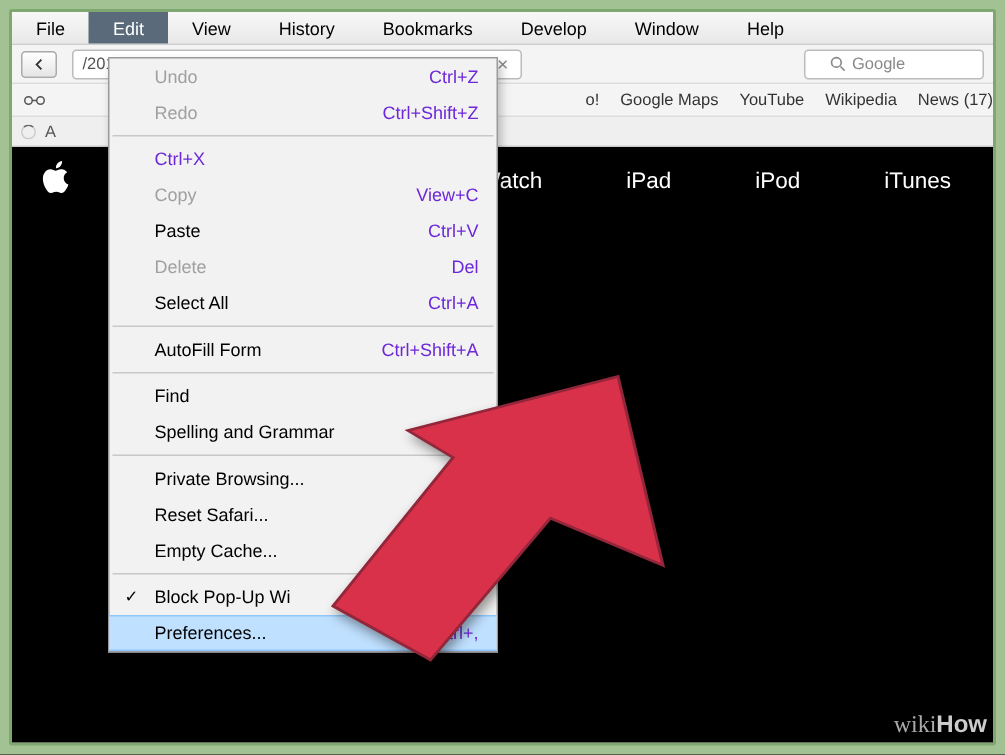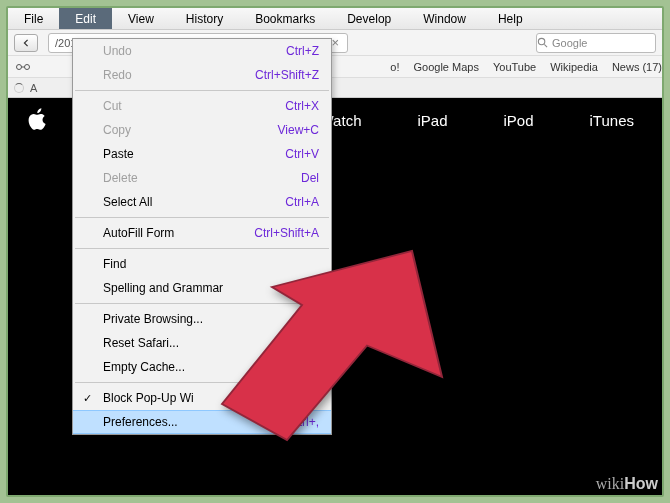--- a/index.html
+++ b/index.html
@@ -6,21 +6,21 @@
 body { background: #a3c293; width: 670px; height: 503px; overflow: hidden; position: relative; }
 .win { position: absolute; left: 8px; top: 8px; width: 654px; height: 487px; background: #fff; }
 .menubar { height: 22px; background: linear-gradient(#f8f8f8,#e8e8e8); border-bottom: 1px solid #ccc; display: flex; font-size: 12px; line-height: 22px; }
 .menubar .mitem { padding: 0 16px; cursor: default; }
 .menubar .mitem.open { background: #5a6a7a; color: #fff; }
 .toolbar { height: 26px; background: #f4f4f4; border-bottom: 1px solid #ddd; display: flex; align-items: center; padding: 0 6px; gap: 6px; font-size: 12px; }
 .btn-back { width: 24px; height: 18px; border: 1px solid #aaa; border-radius: 3px; background: linear-gradient(#fff,#e5e5e5); display: flex; align-items: center; justify-content: center; }
 .btn-back svg { width: 8px; height: 8px; }
 .urlbar { margin-left: 4px; flex: 0 0 300px; height: 20px; border: 1px solid #bbb; border-radius: 3px; background: #fff; display: flex; align-items: center; padding: 0 6px; font-size: 11px; color: #555; overflow: hidden; position: relative; }
 .urlbar .x { margin-left: auto; color: #888; font-size: 13px; padding: 0 2px; }
-.searchbar { flex: 0 0 120px; height: 20px; border: 1px solid #bbb; border-radius: 3px; background: #fff; display: flex; align-items: center; padding: 0 0; font-size: 11px; color: #888; gap: 4px; margin-left: auto; }
+.searchbar { flex: 0 0 120px; height: 20px; border: 1px solid #bbb; border-radius: 3px; background: #fff; display: flex; align-items: center; padding: 0 16px; font-size: 11px; color: #888; gap: 4px; margin-left: auto; }
 .bookmarks { height: 22px; background: #f4f4f4; border-bottom: 1px solid #ddd; display: flex; align-items: center; padding-left: 6px; font-size: 11px; gap: 14px; color: #333; }
 .bookmarks .bkicon { width: 18px; display: flex; align-items: center; justify-content: center; }
 .tabbar { height: 20px; background: #efefef; border-bottom: 1px solid #ccc; display: flex; align-items: center; padding-left: 6px; font-size: 11px; gap: 6px; color: #555; }
 .spinner { width: 10px; height: 10px; border: 1.5px solid #ccc; border-top-color: #666; border-radius: 50%; }
 .content { background: #000; width: 100%; height: calc(100% - 90px); position: relative; }
 .applebar { height: 44px; display: flex; align-items: center; color: #fff; font-size: 15px; padding-left: 20px; gap: 70px; }
 .applelogo svg { width: 20px; height: 24px; fill: #fff; }
 .applebar .nav { display: flex; gap: 56px; margin-left: auto; margin-right: 28px; }
 .dropdown { position: absolute; left: 64px; top: 30px; width: 260px; background: #f2f2f2; border: 1px solid #9a9a9a; box-shadow: 2px 3px 6px rgba(0,0,0,.25); font-size: 12px; z-index: 10; }
 .dropdown .row { display: flex; padding: 4px 12px 4px 30px; line-height: 16px; position: relative; }
@@ -114,21 +114,20 @@
       <div class="row disabled">
         <span class="lbl">Undo</span>
         <span class="sc">Ctrl+Z</span>
       </div>
       <div class="row disabled">
         <span class="lbl">Redo</span>
         <span class="sc">Ctrl+Shift+Z</span>
       </div>
       <div class="sep"></div>
       <div class="row disabled">
-        <span class="lbl">Cut</span>
         <span class="sc">Ctrl+X</span>
       </div>
       <div class="row disabled">
         <span class="lbl">Copy</span>
         <span class="sc">View+C</span>
       </div>
       <div class="row">
         <span class="lbl">Paste</span>
         <span class="sc">Ctrl+V</span>
       </div>

